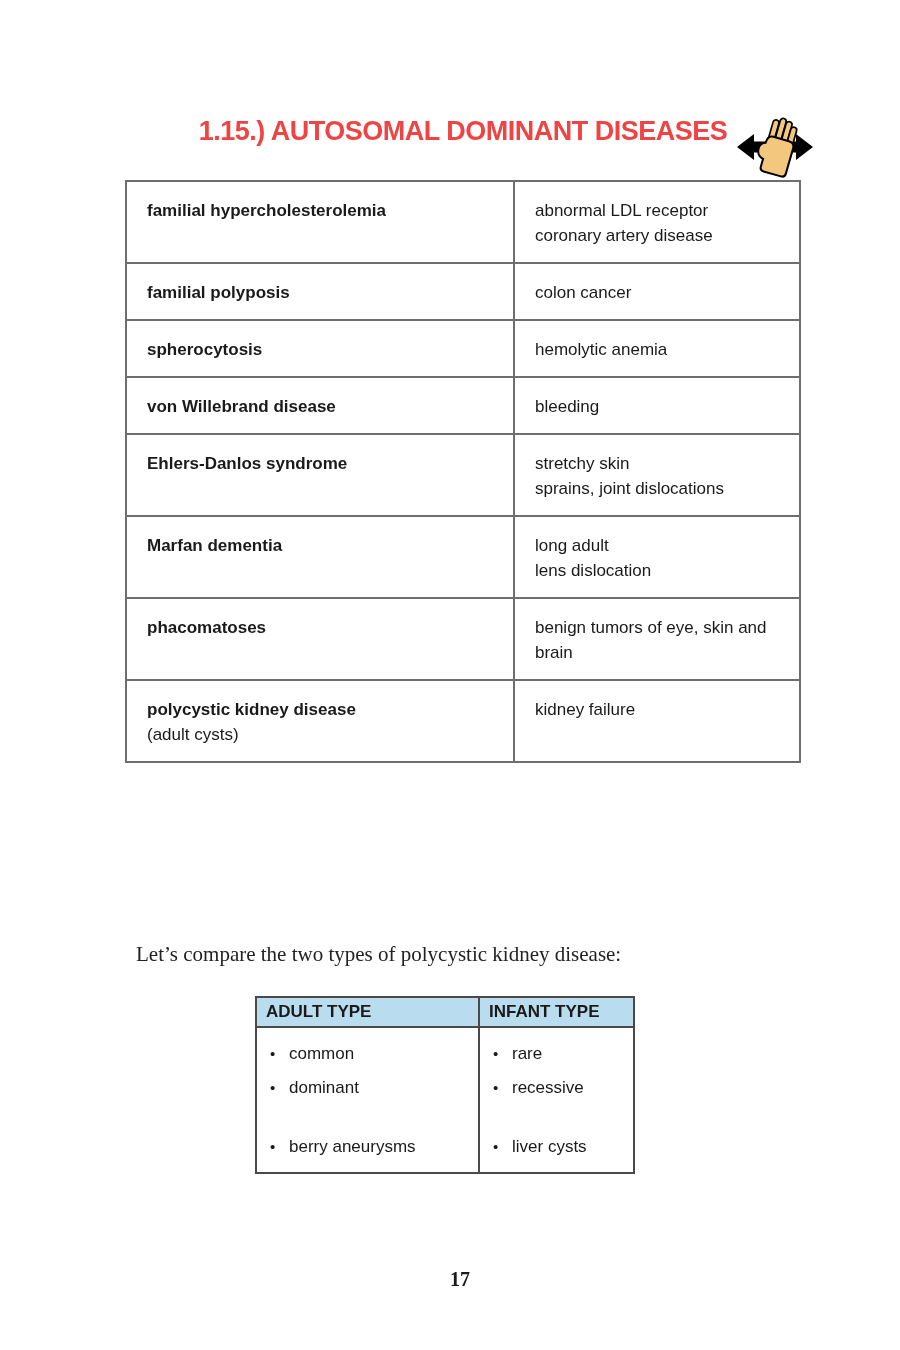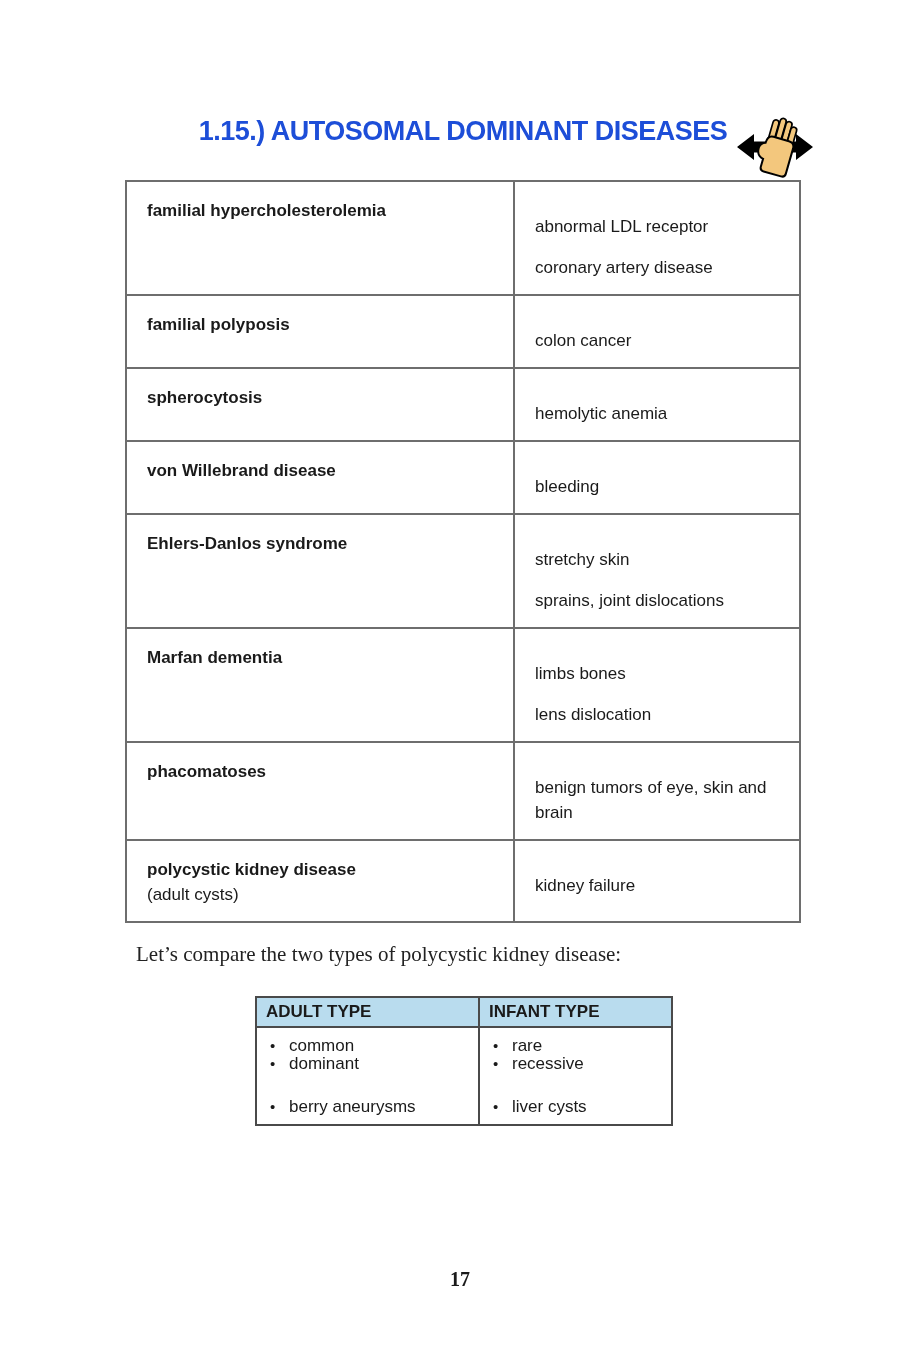--- a/index.html
+++ b/index.html
@@ -23,21 +23,21 @@
     left: 125px;
     top: 116px;
     width: 676px;
     text-align: center;
   }
   .page-title {
     margin: 0;
     font-size: 27px;
     font-weight: bold;
     letter-spacing: -0.5px;
-    color: #1d4ed8;
+    color: #ef4444;
     font-family: "Liberation Sans", sans-serif;
   }
   .hand-icon {
     position: absolute;
     right: 86px;
     top: 114px;
     width: 78px;
     height: 70px;
   }
 
@@ -53,59 +53,59 @@
   .disease-table td {
     border: 2px solid #6e6e6e;
     vertical-align: top;
     padding: 16px 28px 14px 20px;
     font-size: 17px;
     line-height: 25px;
   }
   .disease-table td.disease-cell { width: 338px; }
   .disease-name { font-weight: bold; }
   .disease-note { font-weight: normal; }
-  .feature-line { font-weight: normal; margin-top: 16px; }
+  .feature-line { font-weight: normal; }
 
   
   .compare-intro {
     position: absolute;
     left: 124px;
     top: 930px;
     margin: 12px;
     font-family: "Liberation Serif", serif;
     font-size: 21px;
     color: #222222;
   }
 
   
   .compare-table {
     position: absolute;
     left: 255px;
     top: 996px;
-    width: 418px;
+    width: 380px;
     border-collapse: collapse;
     table-layout: fixed;
   }
   .compare-table th {
     border: 2px solid #4a4a4a;
     background: #b9dcee;
     height: 24px;
     text-align: left;
     font-size: 17px;
     font-weight: bold;
     padding: 2px 6px 2px 9px;
     color: #1a1a1a;
   }
   .compare-table th.col-adult { width: 206px; }
   .compare-table td {
     border: 2px solid #4a4a4a;
     vertical-align: top;
     padding: 9px 6px 8px 2px;
     font-size: 17px;
-    line-height: 18px;
+    line-height: 34px;
   }
   .bullet-line { white-space: nowrap; }
   .bullet {
     display: inline-block;
     width: 30px;
     padding-left: 11px;
     box-sizing: border-box;
     font-size: 15px;
   }
   .spacer { height: 25px; }
@@ -187,21 +187,21 @@
           <td class="feature-cell">
             <div class="feature-line">stretchy skin</div>
             <div class="feature-line">sprains, joint dislocations</div>
           </td>
         </tr>
         <tr>
           <td class="disease-cell">
             <div class="disease-name">Marfan dementia</div>
           </td>
           <td class="feature-cell">
-            <div class="feature-line">limbs bones</div>
+            <div class="feature-line">long adult</div>
             <div class="feature-line">lens dislocation</div>
           </td>
         </tr>
         <tr>
           <td class="disease-cell">
             <div class="disease-name">phacomatoses</div>
           </td>
           <td class="feature-cell">
             <div class="feature-line">benign tumors of eye, skin and brain</div>
           </td>

